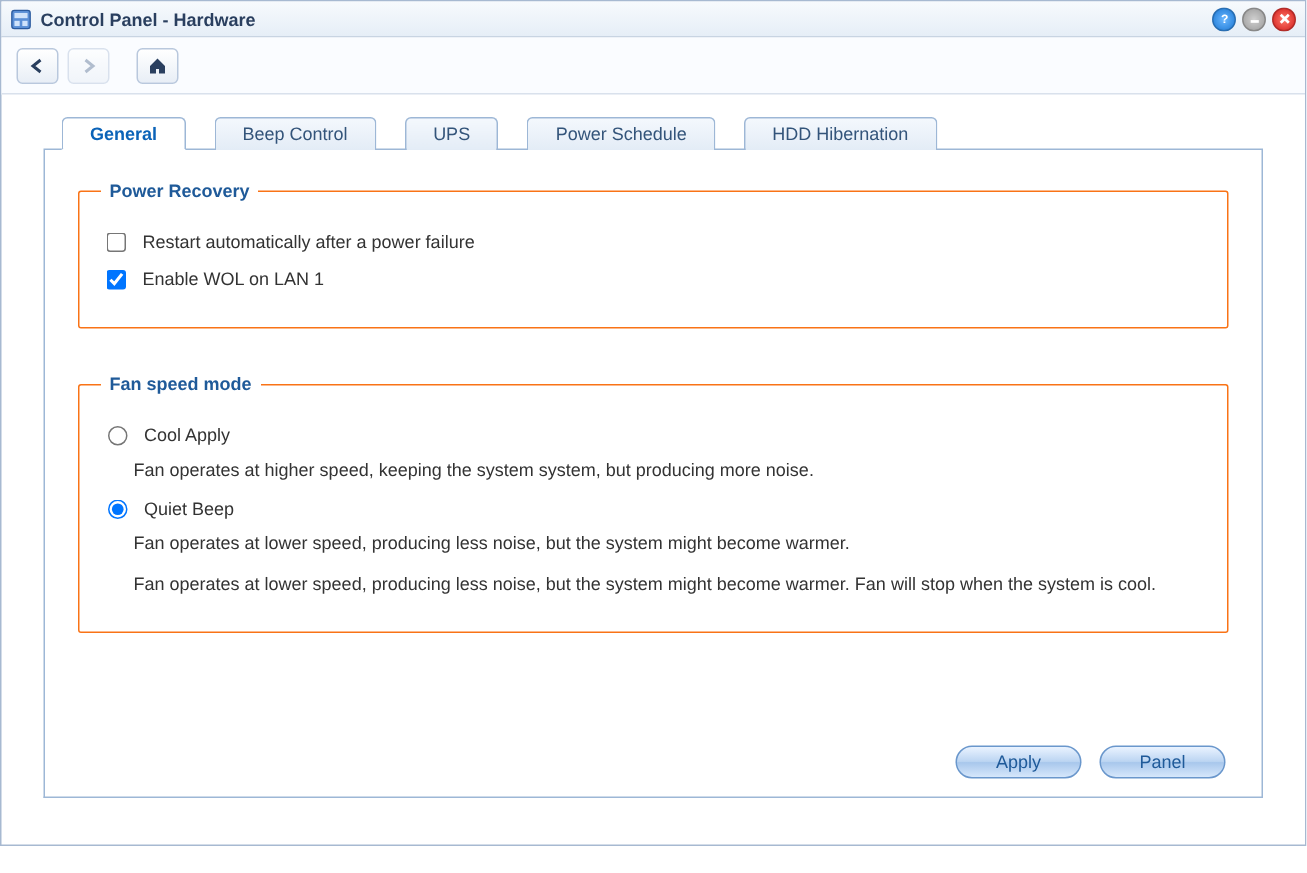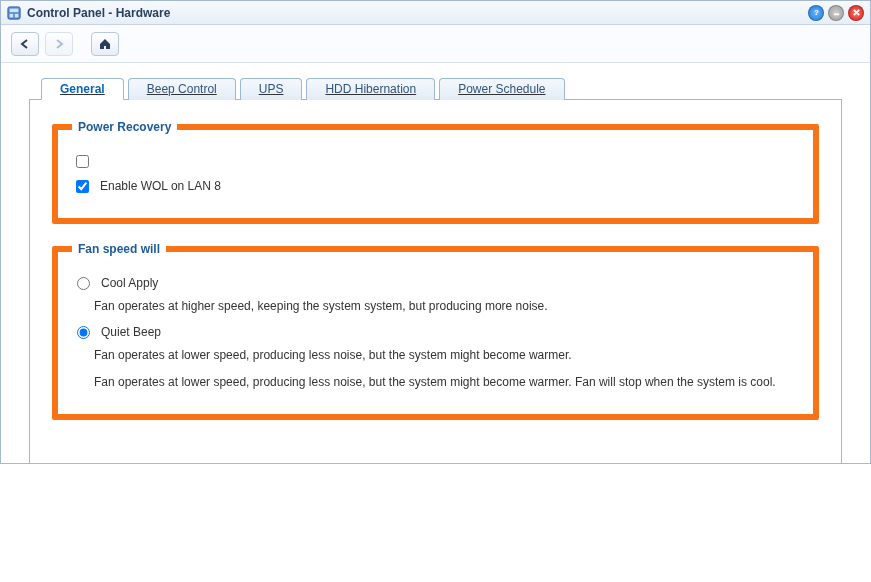--- a/index.html
+++ b/index.html
@@ -9,21 +9,21 @@
     font-family: Verdana, Arial, sans-serif;
     font-size: 12px;
     background: #fff;
     color: #333;
     width: 871px;
     height: 582px;
     overflow: hidden;
   }
   .window {
     width: 871px;
-    height: 464px;
+    height: 564px;
     border: 1px solid #a7b9d1;
     background: #fff;
     position: relative;
     display: flex;
     flex-direction: column;
   }
   .titlebar {
     height: 24px;
     background: linear-gradient(#f7fafd,#e6eef7);
     border-bottom: 1px solid #c8d4e2;
@@ -78,24 +78,23 @@
   .nav-btn.disabled { opacity:.5; cursor:default; }
 
   .content {
     flex:1;
     padding: 14px 28px 10px 28px;
     overflow:auto;
   }
 
   .tabs {
     display:flex;
-    gap:4px;
+    gap:19px;
     border-bottom:1px solid #9db7d6;
     padding-left:12px;
-    text-decoration:underline;
   }
   .tab {
     padding:3px 18px;
     border:1px solid #9db7d6;
     border-bottom:none;
     border-radius:4px 4px 0 0;
     background:linear-gradient(#f4f8fd,#e3ecf6);
     color:#33547a;
     cursor:pointer;
     position:relative;
@@ -111,23 +110,23 @@
   .panel {
     border:1px solid #9db7d6;
     border-top:none;
     padding:20px 22px 0 22px;
     min-height:432px;
     position:relative;
     background:#fff;
   }
 
   fieldset {
-    border:6px solid #f97316;
+    border:1px solid #f97316;
     border-radius:2px;
-    margin:0 0 18px 0;
+    margin:0 0 30px 0;
     padding:12px 14px 14px 14px;
   }
   legend {
     color:#1f5a99;
     font-weight:bold;
     padding:0 6px;
     font-size:12px;
   }
   .check-row, .radio-row {
     display:flex;
@@ -152,21 +151,21 @@
     display:flex;
     gap:12px;
   }
   .btn {
     min-width:84px;
     padding:3px 20px;
     border:1px solid #6a97cc;
     border-radius:12px;
     background:linear-gradient(#eaf3ff,#bcd5f2 48%,#a8c7ec 52%,#d6e7fb);
     color:#1f5a99;
-    font-weight:bold;
+    font-weight:normal;
     font-size:12px;
     cursor:pointer;
     text-align:center;
   }
 </style>
 </head>
 <body>
 
 <div class="window">
   <div class="titlebar">
@@ -216,40 +215,41 @@
         </svg>
     </div>
   </div>
 
   <div class="content">
 
     <div class="tabs">
       <div class="tab active"><span>General</span></div>
       <div class="tab"><span>Beep Control</span></div>
       <div class="tab"><span>UPS</span></div>
+      <div class="tab"><span>Power Schedule</span></div>
       <div class="tab"><span>HDD Hibernation</span></div>
-      <div class="tab"><span>Power Schedule</span></div>
     </div>
 
     <div class="panel">
 
       <fieldset>
         <legend>Power Recovery</legend>
 
         <label class="check-row">
           <input type="checkbox" style="">
+          <span>Restart automatically after a power failure</span>
         </label>
         <label class="check-row">
           <input type="checkbox" checked="" style="">
-          <span>Enable WOL on LAN 8</span>
+          <span>Enable WOL on LAN 1</span>
         </label>
       </fieldset>
 
       <fieldset>
-        <legend>Fan speed will</legend>
+        <legend>Fan speed mode</legend>
 
         <label class="radio-row">
           <input type="radio" name="fan" style="">
           <span>Cool Apply</span>
         </label>
         <div class="radio-desc">Fan operates at higher speed, keeping the system system, but producing more noise.</div>
 
         <label class="radio-row">
           <input type="radio" name="fan" checked="" style="">
           <span>Quiet Beep</span>

